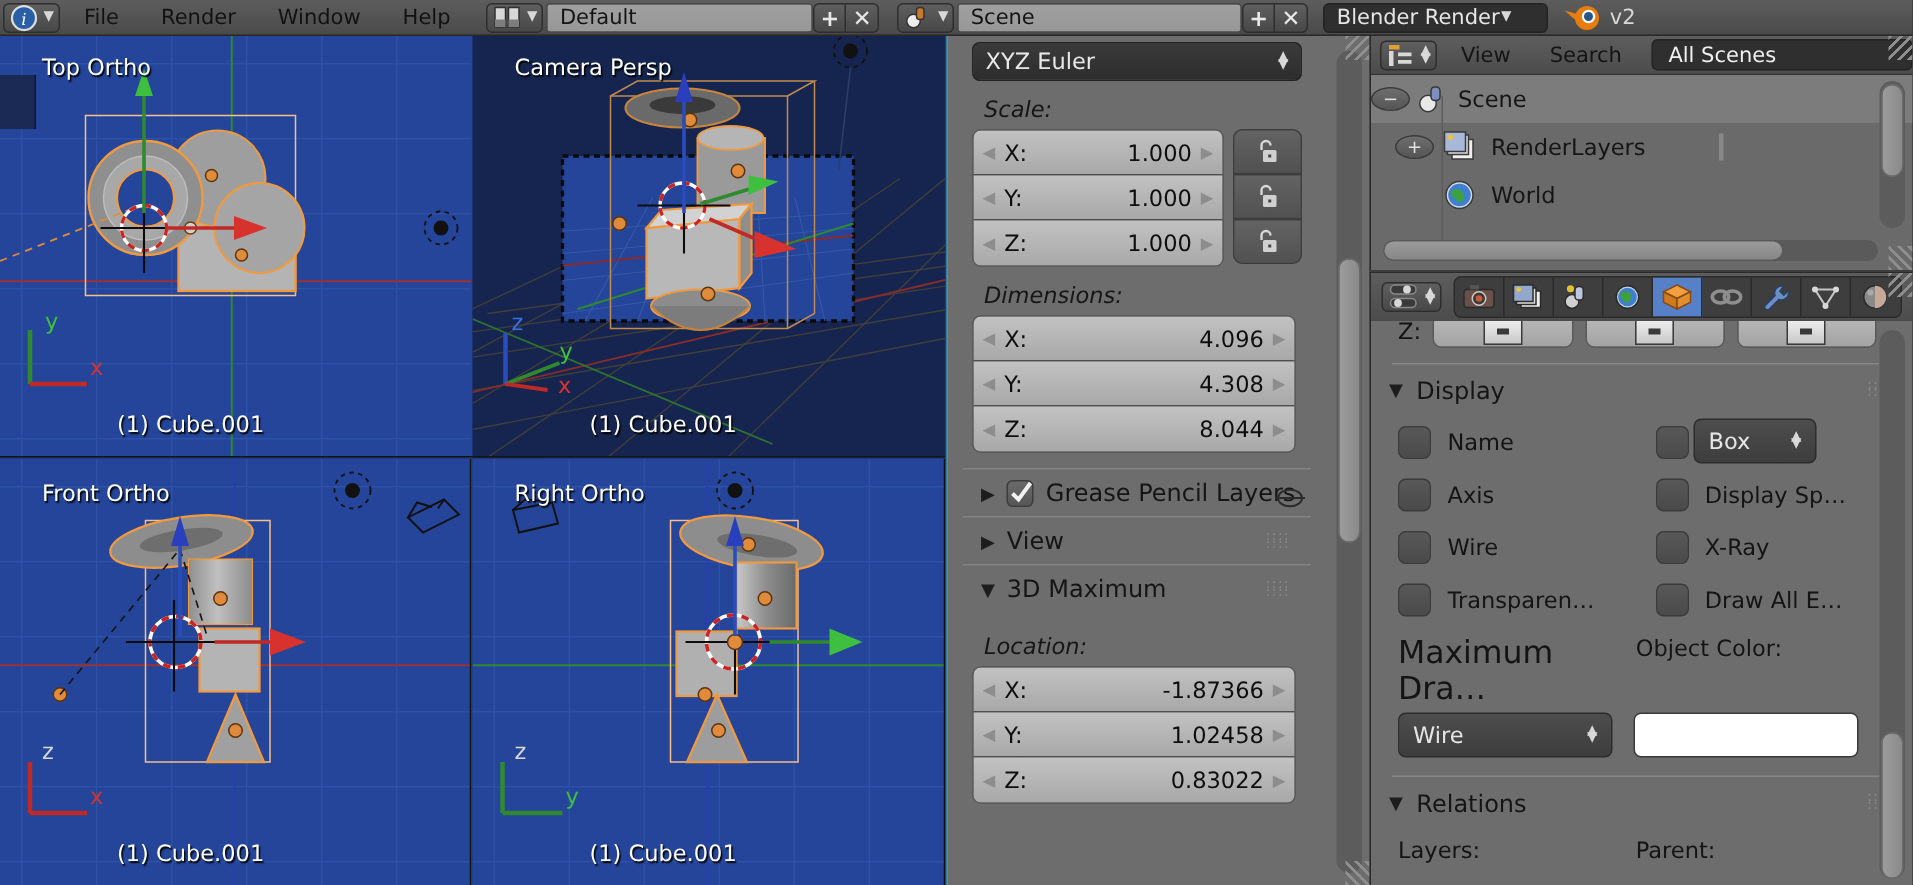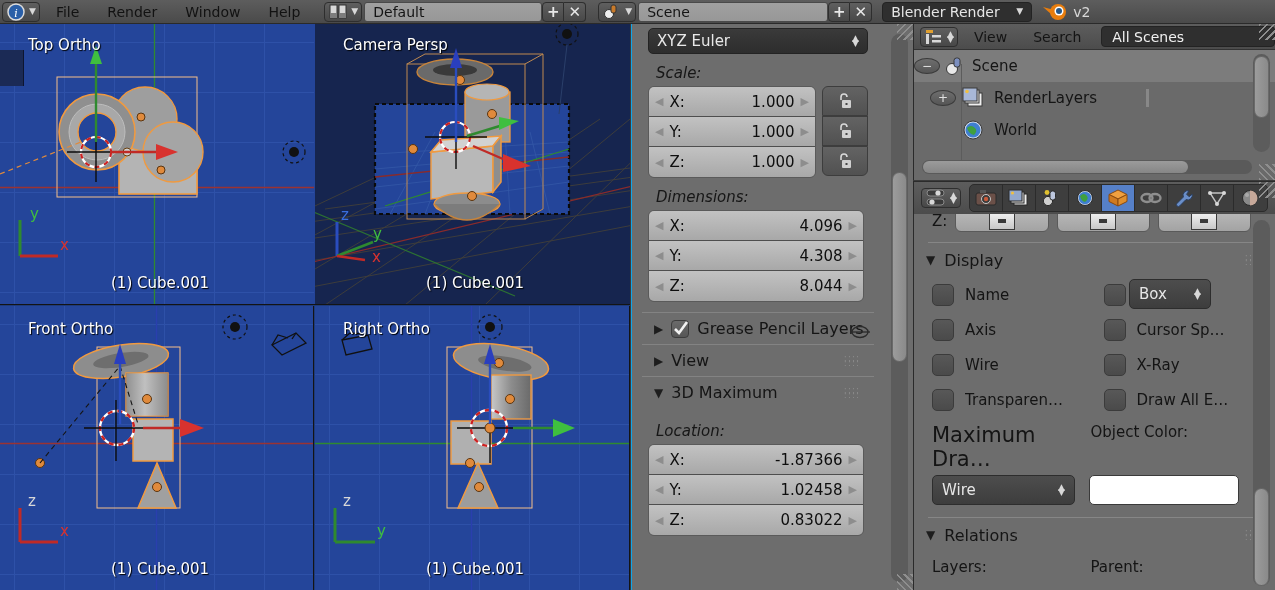--- a/index.html
+++ b/index.html
@@ -58,21 +58,21 @@
   .vp-bl { left:0; top:282px; width:314px; height:284px; background:#24459a; }
   .vp-br { left:315px; top:282px; width:315px; height:284px; background:#24459a; }
   .vp-tl, .vp-bl, .vp-br { border-right:1px solid #141414; }
   .vp-tl, .vp-tr { border-bottom:1px solid #141414; }
   .vp-label {
     position:absolute; color:#fff; font-size:15px; text-shadow:1px 1px 1px #000;
     white-space: nowrap; z-index: 20;
   }
   .vp-objname {
     position:absolute; color:#fff; font-size:15px; text-shadow:1px 1px 1px #000;
-    white-space: nowrap; z-index: 20; margin-left: 33px;
+    white-space: nowrap; z-index: 20;
   }
   .grid-bg { position:absolute; inset:0; }
   .axis-gizmo { position:absolute; z-index:20; }
   .toolbar-tab {
     position:absolute; left:0; top:26px; width:24px; height:36px;
     background:#1b2a55; border-right:1px solid #0d1530;
     display:flex; align-items:center; justify-content:center;
     color:#9aa3bb; font-size:20px; font-weight:bold; z-index:25;
   }
 
@@ -234,21 +234,21 @@
         <rect x="9" y="2" width="5" height="8" rx="2" fill="#c87a2a" stroke="#333"></rect>
       </svg>
       <span class="updown">▼</span>
     </div>
     <div class="field-grey" style="width:190px">Scene</div>
     <div class="sq-btn l">+</div>
     <div class="sq-btn r">✕</div>
 
     <div style="width:10px"></div>
 
-    <div class="combo-dark" style="width:150px; justify-content:space-between">
+    <div class="combo-dark" style="width:150px; ">
       <span>Blender Render</span>
       <span class="updown">▼</span>
     </div>
 
     <div style="width:10px"></div>
     <svg width="26" height="22" viewBox="0 0 26 22">
       <circle cx="16" cy="11" r="8" fill="#e87d0d"></circle>
       <circle cx="17" cy="10" r="4.5" fill="#ffffff"></circle>
       <circle cx="17" cy="10" r="3" fill="#265787"></circle>
       <path d="M1 6 L12 9 L9 13 Z" fill="#e87d0d"></path>
@@ -884,21 +884,21 @@
           </div>
         </div>
 
         <div class="prow">
           <div class="pcell">
             <span class="pcb"></span>
             <span class="ptext">Axis</span>
           </div>
           <div class="pcell">
             <span class="pcb"></span>
-            <span class="ptext">Cursor Sp…</span>
+            <span class="ptext">Display Sp…</span>
           </div>
         </div>
 
         <div class="prow">
           <div class="pcell">
             <span class="pcb"></span>
             <span class="ptext">Wire</span>
           </div>
           <div class="pcell">
             <span class="pcb"></span>

